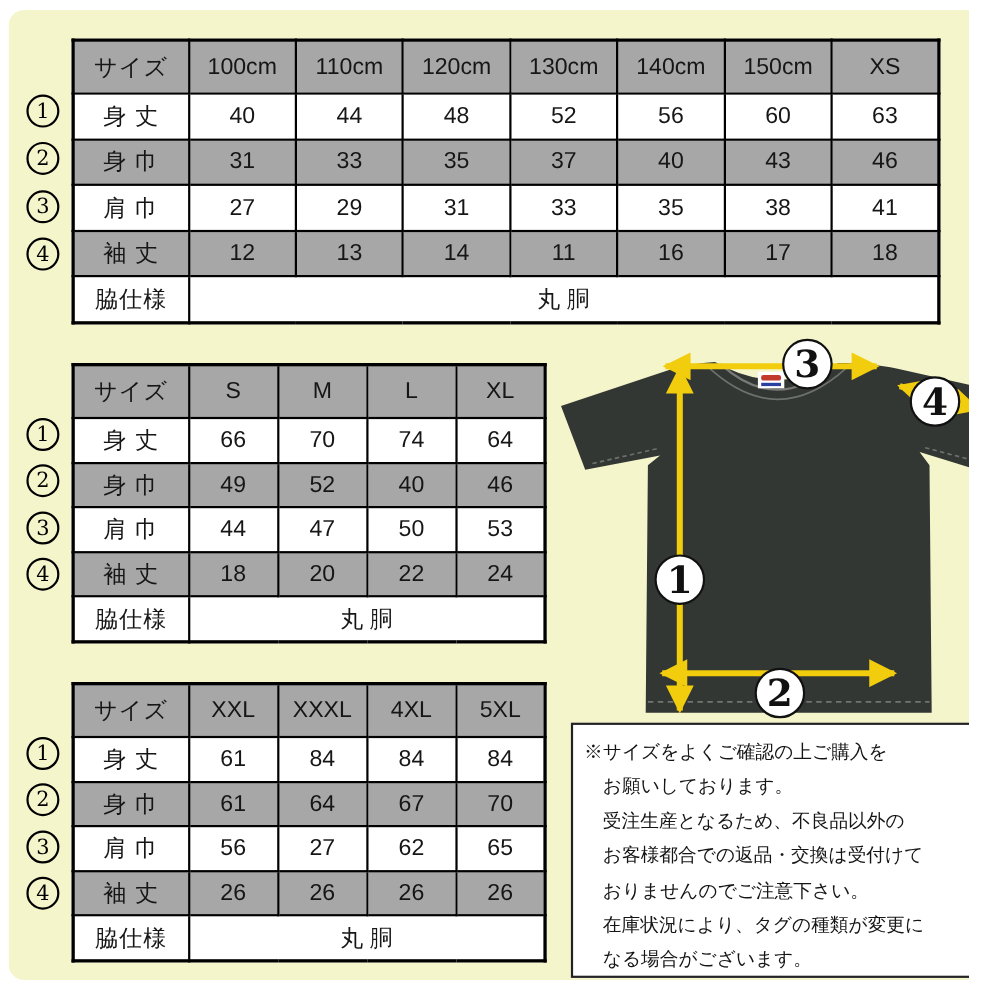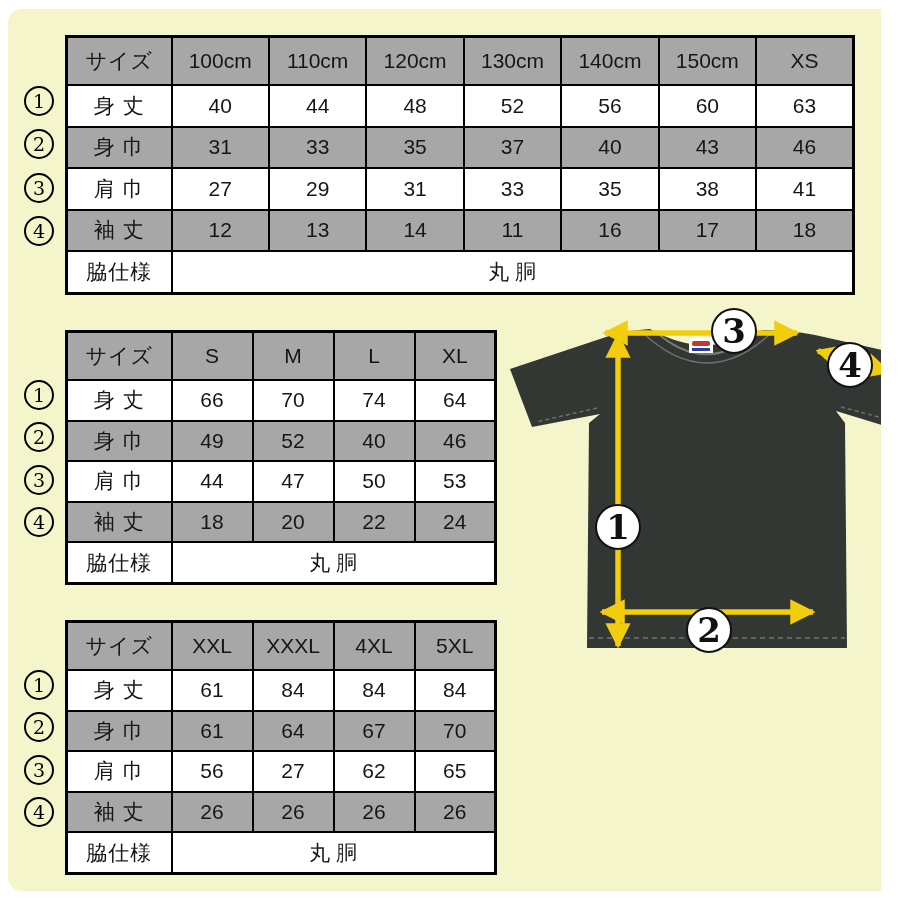--- a/index.html
+++ b/index.html
@@ -283,13 +283,22 @@
         <circle cx="229" cy="28" r="22" fill="#ffffff" stroke="#111" stroke-width="2"></circle>
         <text x="229" y="40" text-anchor="middle" font-family="DejaVu Serif, serif" font-size="34" font-weight="bold" fill="#111">3</text>
       </g>
       <g>
         <circle cx="345" cy="62" r="22" fill="#ffffff" stroke="#111" stroke-width="2"></circle>
         <text x="345" y="74" text-anchor="middle" font-family="DejaVu Serif, serif" font-size="34" font-weight="bold" fill="#111">4</text>
       </g>
     </svg>
   </div>
 
+  <div class="note">
+      <div class="line">※サイズをよくご確認の上ご購入を</div>
+      <div class="line indent">お願いしております。</div>
+      <div class="line indent">受注生産となるため、不良品以外の</div>
+      <div class="line indent">お客様都合での返品・交換は受付けて</div>
+      <div class="line indent">おりませんのでご注意下さい。</div>
+      <div class="line indent">在庫状況により、タグの種類が変更に</div>
+      <div class="line indent">なる場合がございます。</div>
+    </div>
 </div>
 
 </body></html>

